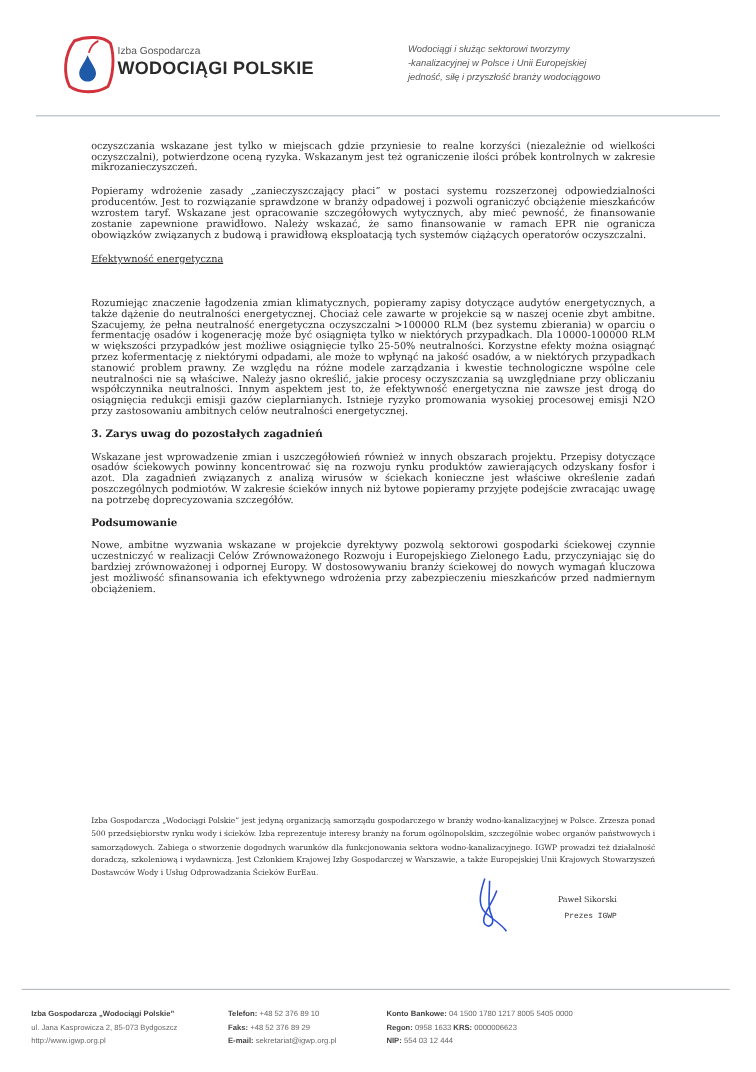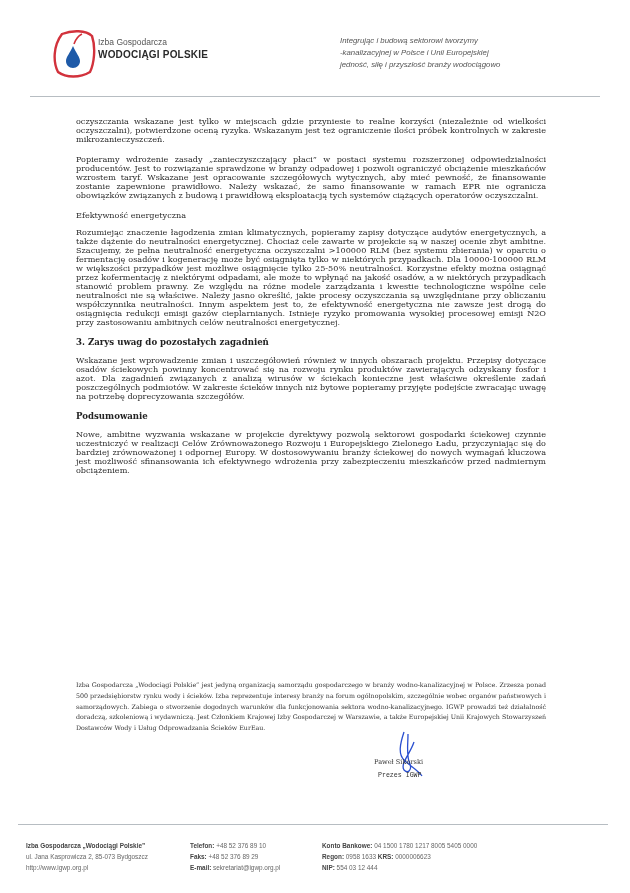--- a/index.html
+++ b/index.html
@@ -1,28 +1,28 @@
 <!DOCTYPE html>
 <html><head>
 <meta charset="utf-8">
 <style>
   html, body { margin: 0; padding: 0; background: #ffffff; }
   body { width: 630px; height: 893px; position: relative; overflow: hidden; font-family: "DejaVu Serif", serif; color: #2b2b2b; }
   .header { position: absolute; left: 0; top: 0; width: 592px; height: 100px; }
   .logo-frame { position: absolute; left: 52px; top: 28px; width: 44px; height: 52px; }
   .logo-org-small { position: absolute; left: 98px; top: 37px; font-family: "Liberation Sans", sans-serif; font-size: 8.5px; color: #555; }
-  .logo-org-big { position: absolute; left: 98px; top: 49px; font-family: "Liberation Sans", sans-serif; font-size: 10px; font-weight: bold; color: #2a2a2a; letter-spacing: 0.2px; }
+  .logo-org-big { position: absolute; left: 98px; top: 49px; font-family: "Liberation Sans", sans-serif; font-size: 15px; font-weight: bold; color: #2a2a2a; letter-spacing: 0.2px; }
   .motto { position: absolute; left: 340px; top: 35px; width: 220px; font-family: "Liberation Sans", sans-serif; font-style: italic; font-size: 7.8px; line-height: 12px; color: #555; }
   .rule-top { position: absolute; left: 30px; top: 96px; width: 570px; height: 1px; background: #b7bdc2; }
   .content { position: absolute; left: 76px; top: 117px; width: 470px; font-size: 8.1px; line-height: 9px; text-align: justify; }
   .content p { margin: 0 0 11px 0; }
   .content h3 { font-size: 8.6px; margin: 2px 0 9px 0; font-weight: bold; color: #222; }
-  .content .plain-h { margin: 0 0 8px 0; }
+  .content .plain-h { margin: 0 0 28px 0; text-decoration: underline; }
   .about { position: absolute; left: 76px; top: 680px; width: 470px; font-size: 6.3px; line-height: 10.8px; text-align: justify; color: #333; }
-  .sig { position: absolute; left: 374px; top: 744px; width: 140px; font-size: 6.6px; line-height: 13px; color: #333; text-align: left; margin-top: 12px; }
+  .sig { position: absolute; left: 374px; top: 744px; width: 140px; font-size: 6.6px; line-height: 13px; color: #333; text-align: right; }
   .sig .name { padding-left: 0px; }
   .sig .role { padding-left: 4px; font-family: Liberation Mono, monospace; }
   .sig-scribble { position: absolute; left: 390px; top: 730px; width: 40px; height: 50px; }
   .rule-bottom { position: absolute; left: 18px; top: 824px; width: 590px; height: 1px; background: #b7bdc2; }
   .footer { position: absolute; top: 840px; left: 0; width: 630px; font-family: "Liberation Sans", sans-serif; font-size: 6.4px; line-height: 11px; color: #666; }
   .footer .col { position: absolute; top: 0; }
   .footer .col1 { left: 26px; width: 160px; }
   .footer .col2 { left: 190px; width: 170px; }
   .footer .col3 { left: 322px; width: 290px; }
   .footer b { color: #444; }
@@ -32,21 +32,21 @@
 
 <div class="header">
   <svg class="logo-frame" viewBox="0 0 44 52">
     <path d="M10 6 C 20 2, 34 2, 40 8 C 44 20, 42 36, 38 44 C 28 50, 14 50, 6 44 C 1 34, 1 18, 10 6 Z" fill="none" stroke="#d2323c" stroke-width="2.4"></path>
     <path d="M30 6 C 26 8, 24 10, 22 16" fill="none" stroke="#d2323c" stroke-width="1.6"></path>
     <path d="M21 18 C 18 25, 14 29, 14 33 C 14 37, 17 40, 21 40 C 25 40, 28 37, 28 33 C 28 29, 24 25, 21 18 Z" fill="#1e5aa8"></path>
   </svg>
   <div class="logo-org-small">Izba Gospodarcza</div>
   <div class="logo-org-big">WODOCIĄGI POLSKIE</div>
   <div class="motto">
-    <div>Integrując i budową sektorowi tworzymy</div>
+    <div>Wodociągi i służąc sektorowi tworzymy</div>
     <div>-kanalizacyjnej w Polsce i Unii Europejskiej</div>
     <div>jedność, siłę i przyszłość branży wodociągowo</div>
   </div>
 </div>
 <div class="rule-top"></div>
 
 <div class="content">
   <p>oczyszczania wskazane jest tylko w miejscach gdzie przyniesie to realne korzyści (niezależnie od wielkości oczyszczalni), potwierdzone oceną ryzyka. Wskazanym jest też ograniczenie ilości próbek kontrolnych w zakresie mikrozanieczyszczeń.</p>
   <p>Popieramy wdrożenie zasady „zanieczyszczający płaci” w postaci systemu rozszerzonej odpowiedzialności producentów. Jest to rozwiązanie sprawdzone w branży odpadowej i pozwoli ograniczyć obciążenie mieszkańców wzrostem taryf. Wskazane jest opracowanie szczegółowych wytycznych, aby mieć pewność, że finansowanie zostanie zapewnione prawidłowo. Należy wskazać, że samo finansowanie w ramach EPR nie ogranicza obowiązków związanych z budową i prawidłową eksploatacją tych systemów ciążących operatorów oczyszczalni.</p>
   <div class="plain-h">Efektywność energetyczna</div>

